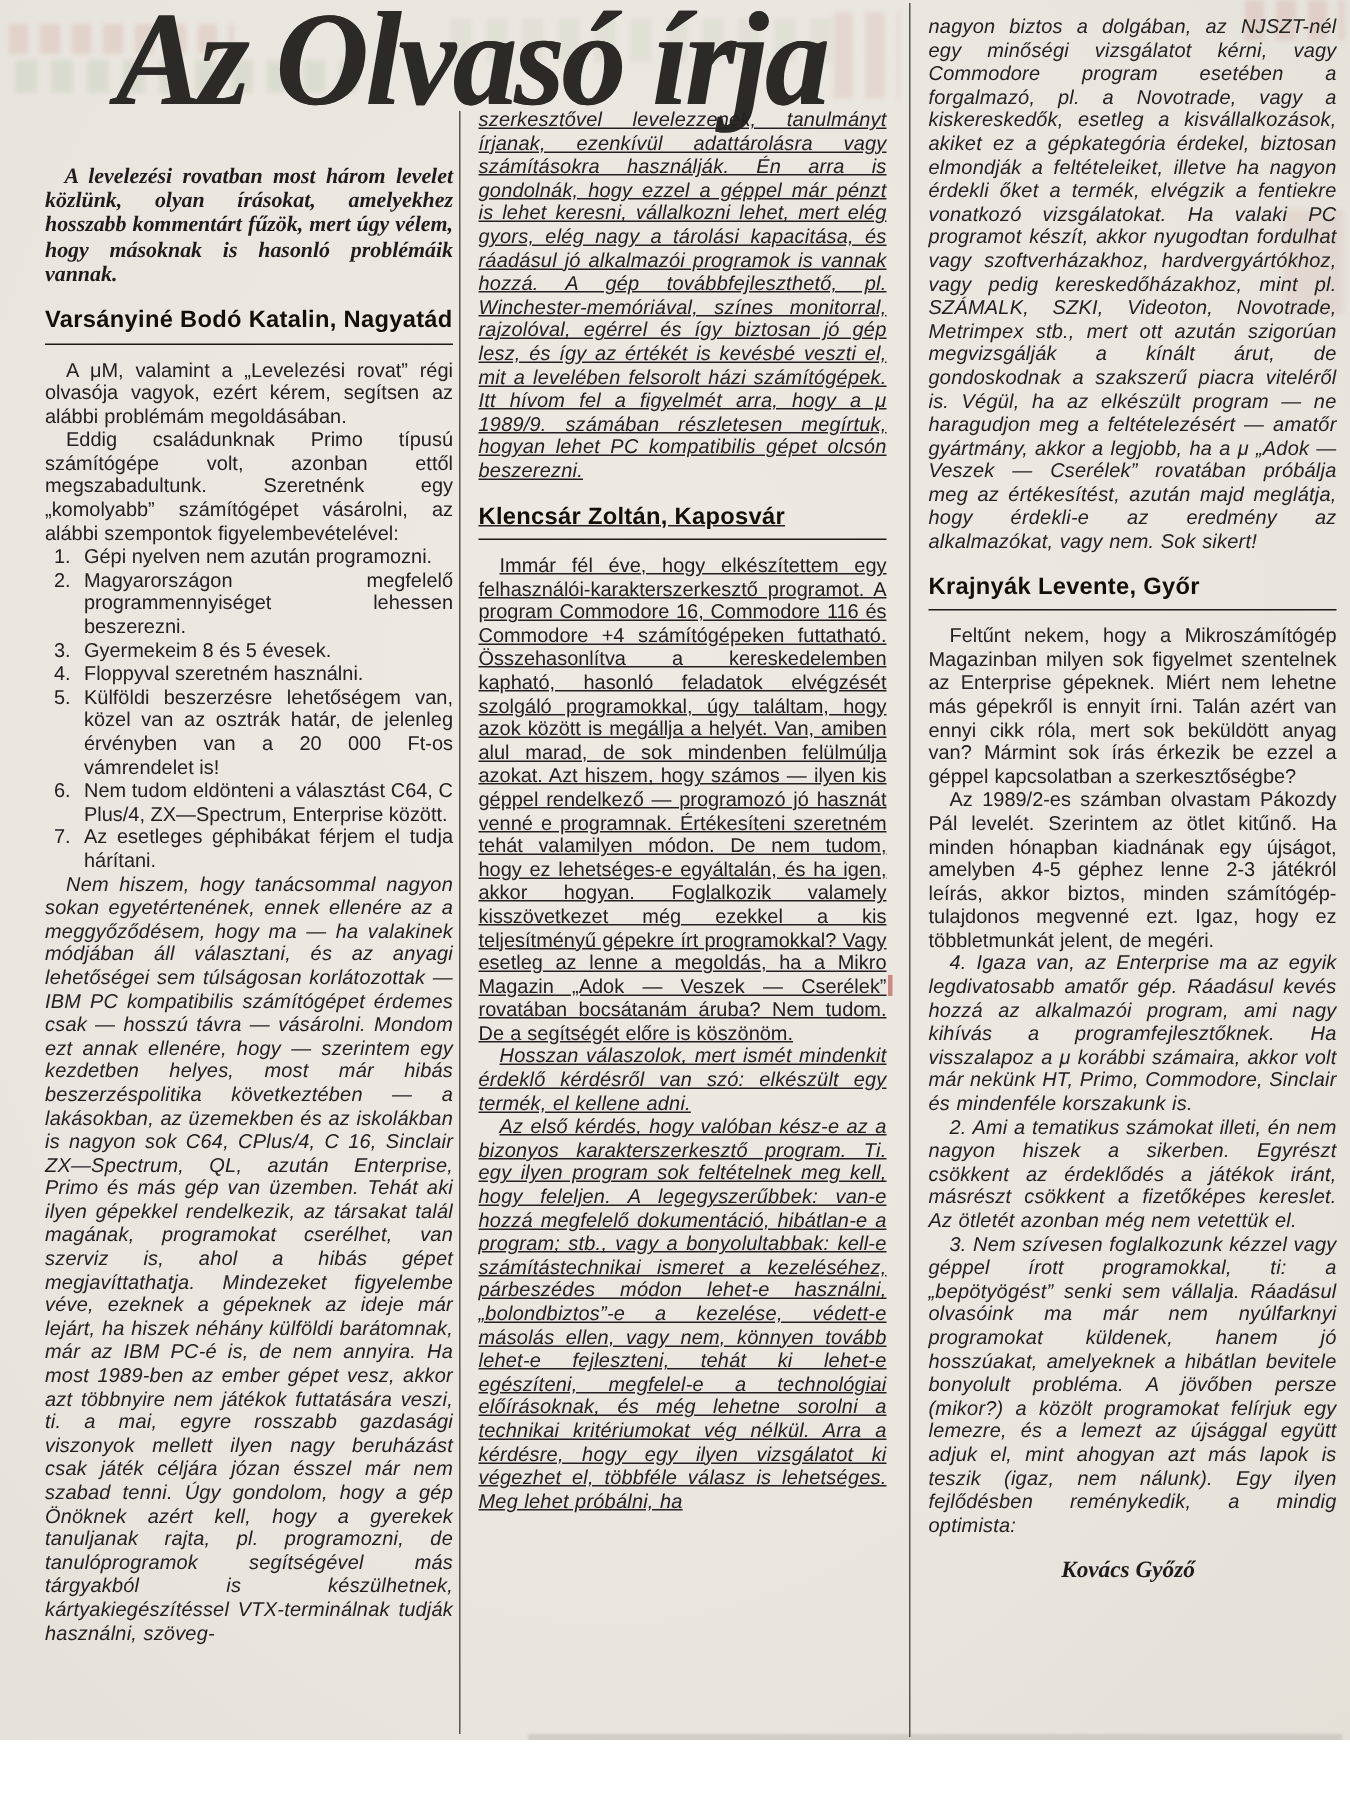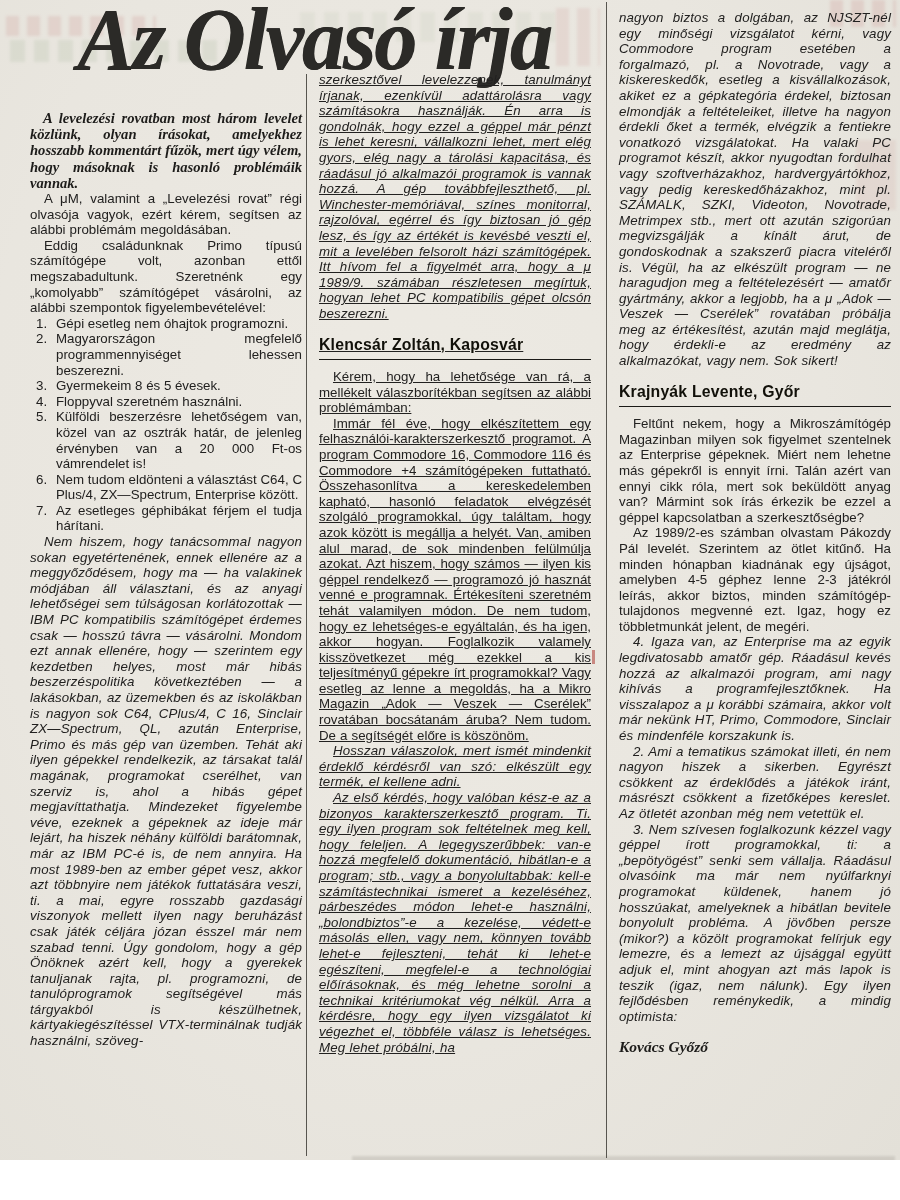--- a/index.html
+++ b/index.html
@@ -28,21 +28,21 @@
          font-size:15.8px;line-height:19.5px;font-weight:bold;letter-spacing:.2px;color:#111009;
          border-bottom:1.5px solid #1b1a17;}
   .body{margin:0;font-size:13.3px;line-height:15.6px;text-align:justify;
         word-spacing:.4px;}
   .indent{text-indent:14px;}
   .reply{font-style:italic;letter-spacing:.15px;}
   .olist{margin:0;}
   .li{display:flex;}
   .li .num{flex:0 0 20px;padding-left:6px;font-size:13.3px;line-height:15.6px;}
   .li .li-text{flex:1;font-size:13.3px;line-height:15.6px;text-align:justify;}
-  .signature{margin:14px 6px 0 0;text-align:left;
+  .signature{margin:14px 6px 0 0;text-align:center;
          font-family:"Liberation Serif",serif;font-weight:bold;font-style:italic;
          font-size:15.5px;color:#1d1c1a;}
   .pageno{position:absolute;left:26px;top:1163px;font-size:20px;color:#403e3a;}
   
   .ghost{position:absolute;pointer-events:none;filter:blur(1.6px);}
   .ghost-stripes-pink{background:repeating-linear-gradient(90deg,rgba(207,160,156,.55) 0 13px,rgba(0,0,0,0) 13px 21px);}
   .ghost-stripes-green{background:repeating-linear-gradient(90deg,rgba(170,184,158,.5) 0 15px,rgba(0,0,0,0) 15px 24px);}
   .ghost-a1{left:6px;top:16px;width:150px;height:20px;opacity:.5;}
   .ghost-a2{left:10px;top:40px;width:228px;height:22px;opacity:.45;}
   .ghost-b{left:300px;top:12px;width:255px;height:30px;opacity:.28;}
@@ -66,26 +66,27 @@
   <div class="ghost ghost-strip"></div>
   <div class="ghost ghost-tick"></div>
 
   <h1 class="title">Az Olvasó írja</h1>
 
   <div class="vrule vrule-12"></div>
   <div class="vrule vrule-23"></div>
 
   <section class="col col1">
     <p class="intro">A levelezési rovatban most három levelet közlünk, olyan írásokat, amelyekhez hosszabb kommentárt fűzök, mert úgy vélem, hogy másoknak is hasonló problémáik vannak.</p>
+    <h2 class="letter-heading">Varsányiné Bodó Katalin, Nagyatád</h2>
     <p class="body indent">A μM, valamint a „Levelezési rovat” régi olvasója vagyok, ezért kérem, segítsen az alábbi problémám megoldásában.</p>
     <p class="body indent">Eddig családunknak Primo típusú számítógépe volt, azonban ettől megszabadultunk. Szeretnénk egy „komolyabb” számítógépet vásárolni, az alábbi szempontok figyelembevételével:</p>
     <div class="olist">
       <div class="li">
           <span class="num">1.</span>
-          <span class="li-text">Gépi esetleg nem óhajtok programozni.</span>
+          <span class="li-text">Gépi nyelven nem azután programozni.</span>
         </div>
       <div class="li">
           <span class="num">2.</span>
           <span class="li-text">Magyarországon megfelelő programmennyiséget lehessen beszerezni.</span>
         </div>
       <div class="li">
           <span class="num">3.</span>
           <span class="li-text">Gyermekeim 8 és 5 évesek.</span>
         </div>
       <div class="li">
@@ -104,21 +105,20 @@
           <span class="num">7.</span>
           <span class="li-text">Az esetleges géphibákat férjem el tudja hárítani.</span>
         </div>
     </div>
     <p class="body reply indent">Nem hiszem, hogy tanácsommal nagyon sokan egyetértenének, ennek ellenére az a meggyőződésem, hogy ma — ha valakinek módjában áll választani, és az anyagi lehetőségei sem túlságosan korlátozottak — IBM PC kompatibilis számítógépet érdemes csak — hosszú távra — vásárolni. Mondom ezt annak ellenére, hogy — szerintem egy kezdetben helyes, most már hibás beszerzéspolitika következtében — a lakásokban, az üzemekben és az iskolákban is nagyon sok C64, CPlus/4, C 16, Sinclair ZX—Spectrum, QL, azután Enterprise, Primo és más gép van üzemben. Tehát aki ilyen gépekkel rendelkezik, az társakat talál magának, programokat cserélhet, van szerviz is, ahol a hibás gépet megjavíttathatja. Mindezeket figyelembe véve, ezeknek a gépeknek az ideje már lejárt, ha hiszek néhány külföldi barátomnak, már az IBM PC-é is, de nem annyira. Ha most 1989-ben az ember gépet vesz, akkor azt többnyire nem játékok futtatására veszi, ti. a mai, egyre rosszabb gazdasági viszonyok mellett ilyen nagy beruházást csak játék céljára józan ésszel már nem szabad tenni. Úgy gondolom, hogy a gép Önöknek azért kell, hogy a gyerekek tanuljanak rajta, pl. programozni, de tanulóprogramok segítségével más tárgyakból is készülhetnek, kártyakiegészítéssel VTX-terminálnak tudják használni, szöveg-</p>
   </section>
 
   <section class="col col2">
     <p class="body reply">szerkesztővel levelezzenek, tanulmányt írjanak, ezenkívül adattárolásra vagy számításokra használják. Én arra is gondolnák, hogy ezzel a géppel már pénzt is lehet keresni, vállalkozni lehet, mert elég gyors, elég nagy a tárolási kapacitása, és ráadásul jó alkalmazói programok is vannak hozzá. A gép továbbfejleszthető, pl. Winchester-memóriával, színes monitorral, rajzolóval, egérrel és így biztosan jó gép lesz, és így az értékét is kevésbé veszti el, mit a levelében felsorolt házi számítógépek. Itt hívom fel a figyelmét arra, hogy a μ 1989/9. számában részletesen megírtuk, hogyan lehet PC kompatibilis gépet olcsón beszerezni.</p>
     <h2 class="letter-heading">Klencsár Zoltán, Kaposvár</h2>
-    <p class="body indent">Kérem, hogy ha lehetősége van rá, a mellékelt válaszborítékban segítsen az alábbi problémámban:</p>
     <p class="body indent">Immár fél éve, hogy elkészítettem egy felhasználói-karakterszerkesztő programot. A program Commodore 16, Commodore 116 és Commodore +4 számítógépeken futtatható. Összehasonlítva a kereskedelemben kapható, hasonló feladatok elvégzését szolgáló programokkal, úgy találtam, hogy azok között is megállja a helyét. Van, amiben alul marad, de sok mindenben felülmúlja azokat. Azt hiszem, hogy számos — ilyen kis géppel rendelkező — programozó jó hasznát venné e programnak. Értékesíteni szeretném tehát valamilyen módon. De nem tudom, hogy ez lehetséges-e egyáltalán, és ha igen, akkor hogyan. Foglalkozik valamely kisszövetkezet még ezekkel a kis teljesítményű gépekre írt programokkal? Vagy esetleg az lenne a megoldás, ha a Mikro Magazin „Adok — Veszek — Cserélek” rovatában bocsátanám áruba? Nem tudom. De a segítségét előre is köszönöm.</p>
     <p class="body reply indent">Hosszan válaszolok, mert ismét mindenkit érdeklő kérdésről van szó: elkészült egy termék, el kellene adni.</p>
     <p class="body reply indent">Az első kérdés, hogy valóban kész-e az a bizonyos karakterszerkesztő program. Ti. egy ilyen program sok feltételnek meg kell, hogy feleljen. A legegyszerűbbek: van-e hozzá megfelelő dokumentáció, hibátlan-e a program; stb., vagy a bonyolultabbak: kell-e számítástechnikai ismeret a kezeléséhez, párbeszédes módon lehet-e használni, „bolondbiztos”-e a kezelése, védett-e másolás ellen, vagy nem, könnyen tovább lehet-e fejleszteni, tehát ki lehet-e egészíteni, megfelel-e a technológiai előírásoknak, és még lehetne sorolni a technikai kritériumokat vég nélkül. Arra a kérdésre, hogy egy ilyen vizsgálatot ki végezhet el, többféle válasz is lehetséges. Meg lehet próbálni, ha</p>
   </section>
 
   <section class="col col3">
     <p class="body reply">nagyon biztos a dolgában, az NJSZT-nél egy minőségi vizsgálatot kérni, vagy Commodore program esetében a forgalmazó, pl. a Novotrade, vagy a kiskereskedők, esetleg a kisvállalkozások, akiket ez a gépkategória érdekel, biztosan elmondják a feltételeiket, illetve ha nagyon érdekli őket a termék, elvégzik a fentiekre vonatkozó vizsgálatokat. Ha valaki PC programot készít, akkor nyugodtan fordulhat vagy szoftverházakhoz, hardvergyártókhoz, vagy pedig kereskedőházakhoz, mint pl. SZÁMALK, SZKI, Videoton, Novotrade, Metrimpex stb., mert ott azután szigorúan megvizsgálják a kínált árut, de gondoskodnak a szakszerű piacra viteléről is. Végül, ha az elkészült program — ne haragudjon meg a feltételezésért — amatőr gyártmány, akkor a legjobb, ha a μ „Adok — Veszek — Cserélek” rovatában próbálja meg az értékesítést, azután majd meglátja, hogy érdekli-e az eredmény az alkalmazókat, vagy nem. Sok sikert!</p>
     <h2 class="letter-heading">Krajnyák Levente, Győr</h2>
     <p class="body indent">Feltűnt nekem, hogy a Mikroszámítógép Magazinban milyen sok figyelmet szentelnek az Enterprise gépeknek. Miért nem lehetne más gépekről is ennyit írni. Talán azért van ennyi cikk róla, mert sok beküldött anyag van? Mármint sok írás érkezik be ezzel a géppel kapcsolatban a szerkesztőségbe?</p>
     <p class="body indent">Az 1989/2-es számban olvastam Pákozdy Pál levelét. Szerintem az ötlet kitűnő. Ha minden hónapban kiadnának egy újságot, amelyben 4-5 géphez lenne 2-3 játékról leírás, akkor biztos, minden számítógép-tulajdonos megvenné ezt. Igaz, hogy ez többletmunkát jelent, de megéri.</p>

